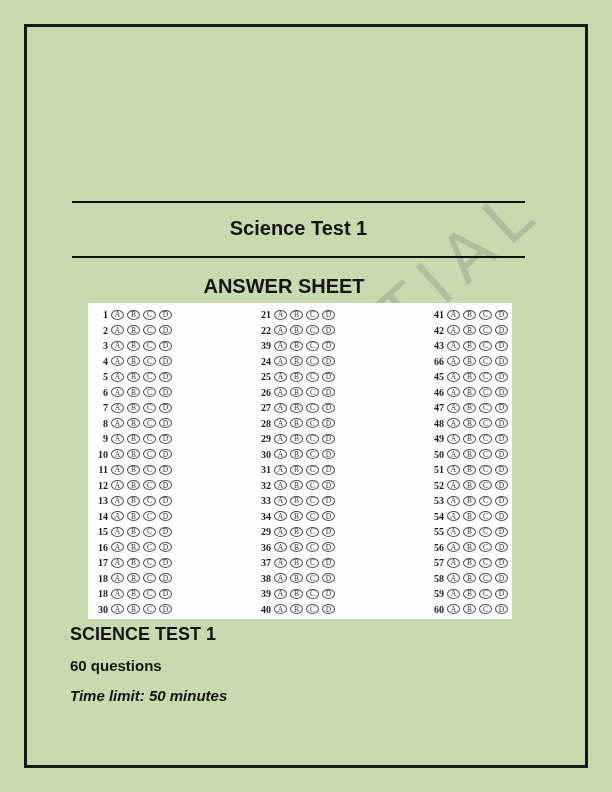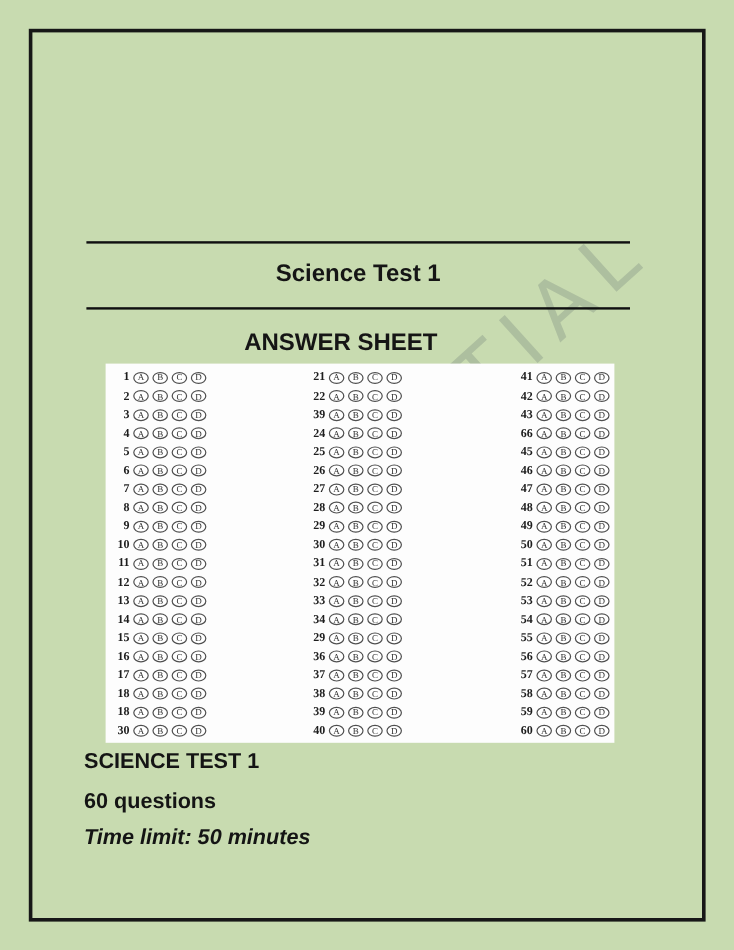--- a/index.html
+++ b/index.html
@@ -58,21 +58,21 @@
     width:13px; height:10px; margin-left:3px; flex:none;
     border:1px solid #4f4f4f; border-radius:50%;
     display:inline-flex; align-items:center; justify-content:center;
     font-size:7.5px; color:#333; box-sizing:border-box; background:#fff;
   }
   .footer-title {
     position:absolute; left:70px; top:624px; font-size:18px; font-weight:bold;
     color:#141414; z-index:2;
   }
   .footer-sub {
-    position:absolute; left:70px; font-size:18px; font-weight:bold;
+    position:absolute; left:70px; font-size:15px; font-weight:bold;
     color:#141414; z-index:2;
   }
   #qcount { top:657px; }
   #tlimit { top:687px;font-style:italic; }
 </style>
 </head>
 <body>
 
 <div class="page">
 

